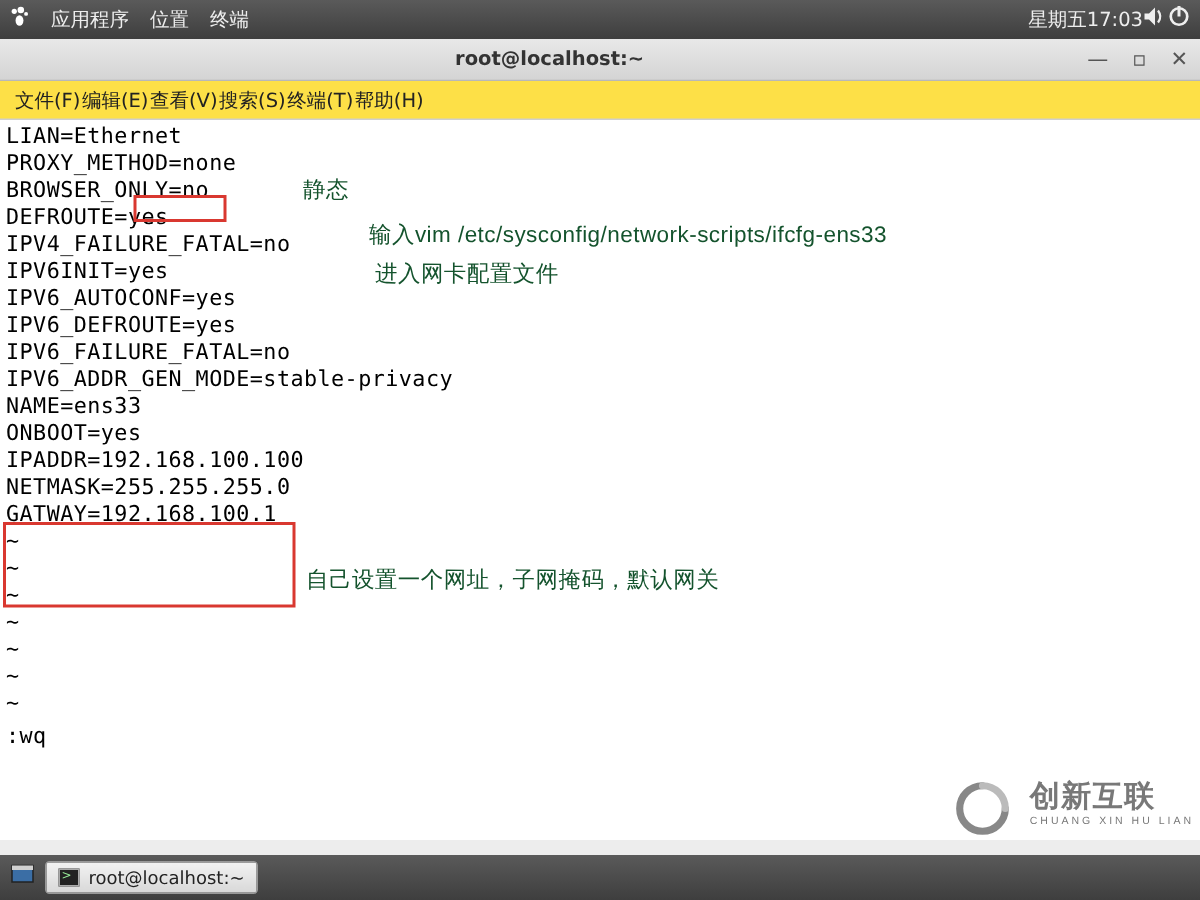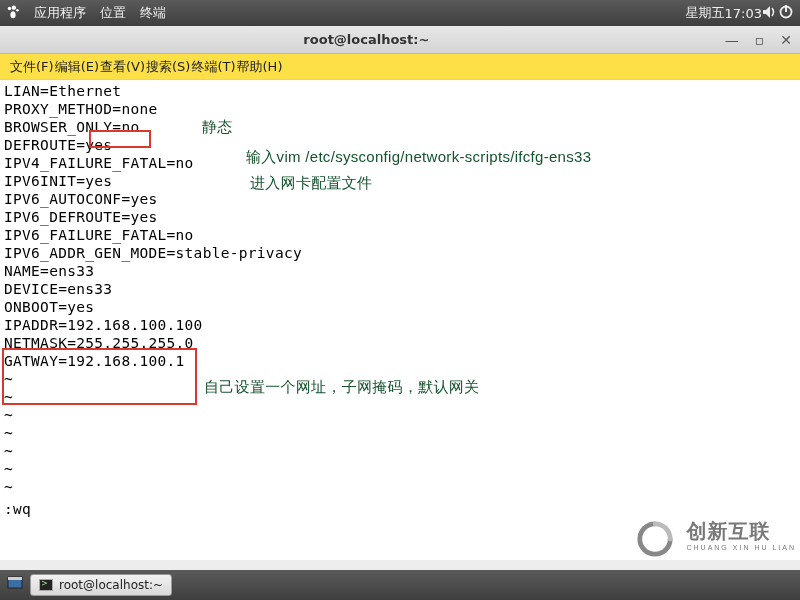--- a/index.html
+++ b/index.html
@@ -147,21 +147,20 @@
   <span class="line">PROXY_METHOD=none</span>
   <span class="line">BROWSER_ONLY=no</span>
   <span class="line">DEFROUTE=yes</span>
   <span class="line">IPV4_FAILURE_FATAL=no</span>
   <span class="line">IPV6INIT=yes</span>
   <span class="line">IPV6_AUTOCONF=yes</span>
   <span class="line">IPV6_DEFROUTE=yes</span>
   <span class="line">IPV6_FAILURE_FATAL=no</span>
   <span class="line">IPV6_ADDR_GEN_MODE=stable-privacy</span>
   <span class="line">NAME=ens33</span>
-  <span class="line">DEVICE=ens33</span>
   <span class="line">ONBOOT=yes</span>
   <span class="line">IPADDR=192.168.100.100</span>
   <span class="line">NETMASK=255.255.255.0</span>
   <span class="line">GATWAY=192.168.100.1</span>
   <span class="line tilde">~</span>
   <span class="line tilde">~</span>
   <span class="line tilde">~</span>
   <span class="line tilde">~</span>
   <span class="line tilde">~</span>
   <span class="line tilde">~</span>

